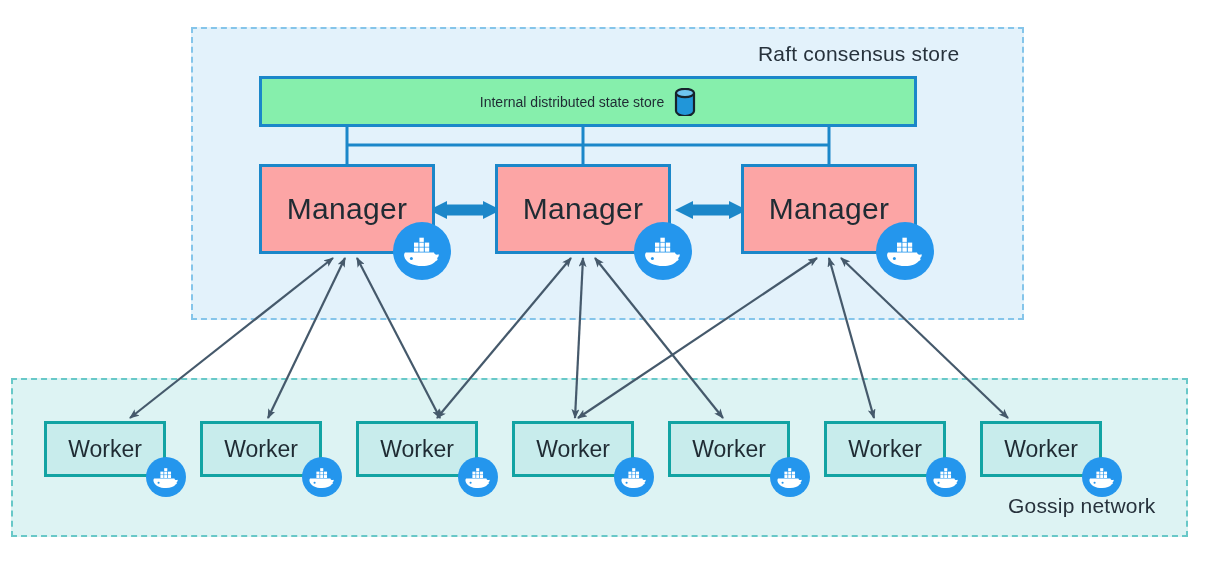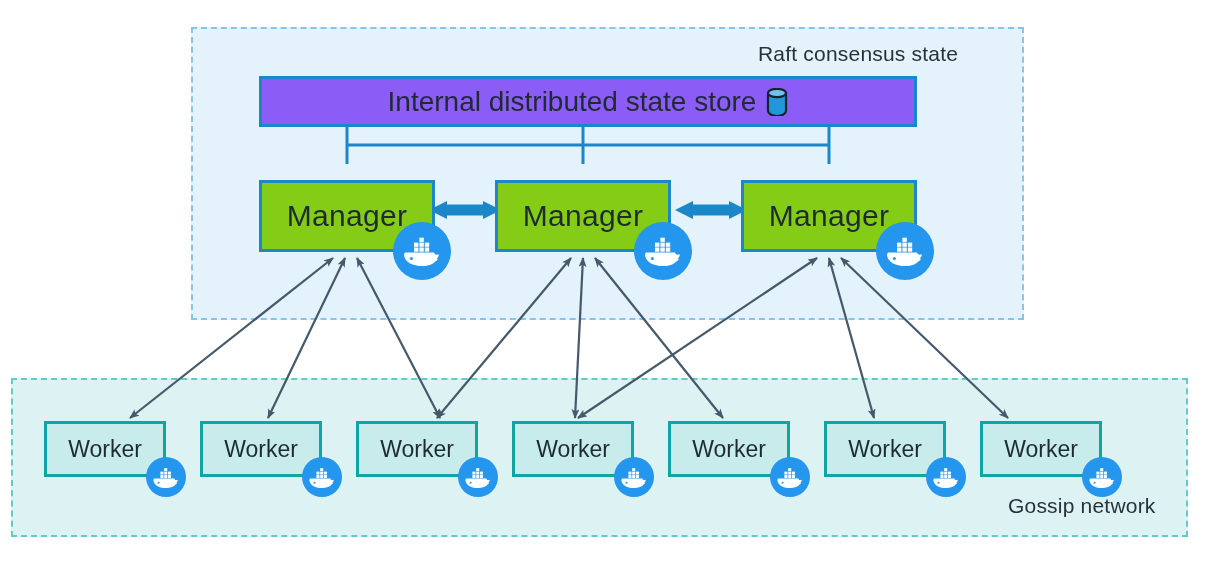--- a/index.html
+++ b/index.html
@@ -69,34 +69,34 @@
     display: flex;
     align-items: center;
     justify-content: center;
     color: #1f2b33;
   }
   .store-box {
     left: 259px;
     top: 76px;
     width: 658px;
     height: 51px;
-    background: #8b5cf6;
+    background: #86efac;
     border: 3px solid #1b87c9;
-    font-size: 28px;
+    font-size: 14px;
   }
   .store-inner {
     display: flex;
     align-items: center;
     gap: 10px;
   }
   .manager-box {
-    top: 180px;
+    top: 164px;
     width: 176px;
-    height: 72px;
-    background: #84cc16;
+    height: 90px;
+    background: #fca5a5;
     border: 3px solid #1b87c9;
     font-size: 30px;
     letter-spacing: 0.3px;
   }
   #manager-1 { left: 259px; }
   #manager-2 { left: 495px; }
   #manager-3 { left: 741px; }
 
   .worker-box {
     top: 421px;
@@ -149,21 +149,21 @@
   .db-icon { display: block; }
 </style>
 </head>
 <body>
 
 <div id="canvas">
 
   <div class="group" id="raft-group"></div>
   <div class="group" id="gossip-group"></div>
 
-  <div class="group-label" id="raft-label">Raft consensus state</div>
+  <div class="group-label" id="raft-label">Raft consensus store</div>
 
   <div class="group-label" id="gossip-label">Gossip network</div>
 
   <svg id="wires" viewBox="0 0 1207 566" xmlns="http://www.w3.org/2000/svg">
     <defs>
       <marker id="ahead" markerWidth="10" markerHeight="8" refX="9" refY="4" orient="auto" markerUnits="userSpaceOnUse">
         <path d="M0,0 L10,4 L0,8 L2.4,4 Z" fill="#45596b"></path>
       </marker>
       <marker id="atail" markerWidth="10" markerHeight="8" refX="1" refY="4" orient="auto" markerUnits="userSpaceOnUse">
         <path d="M10,0 L0,4 L10,8 L7.6,4 Z" fill="#45596b"></path>

